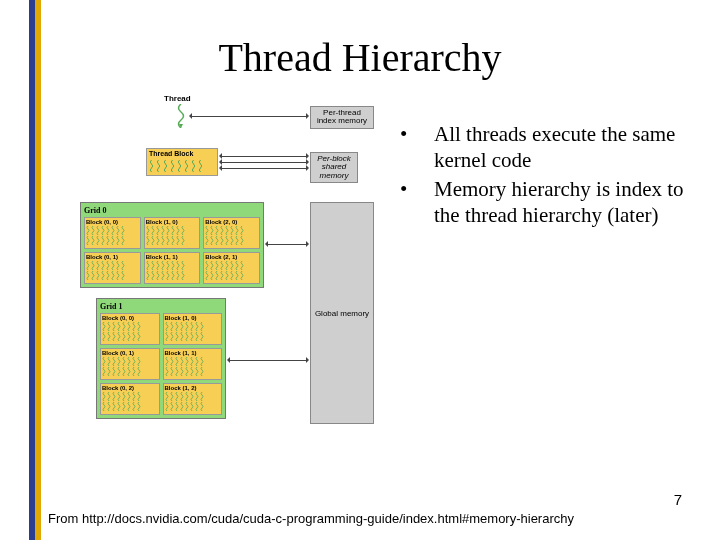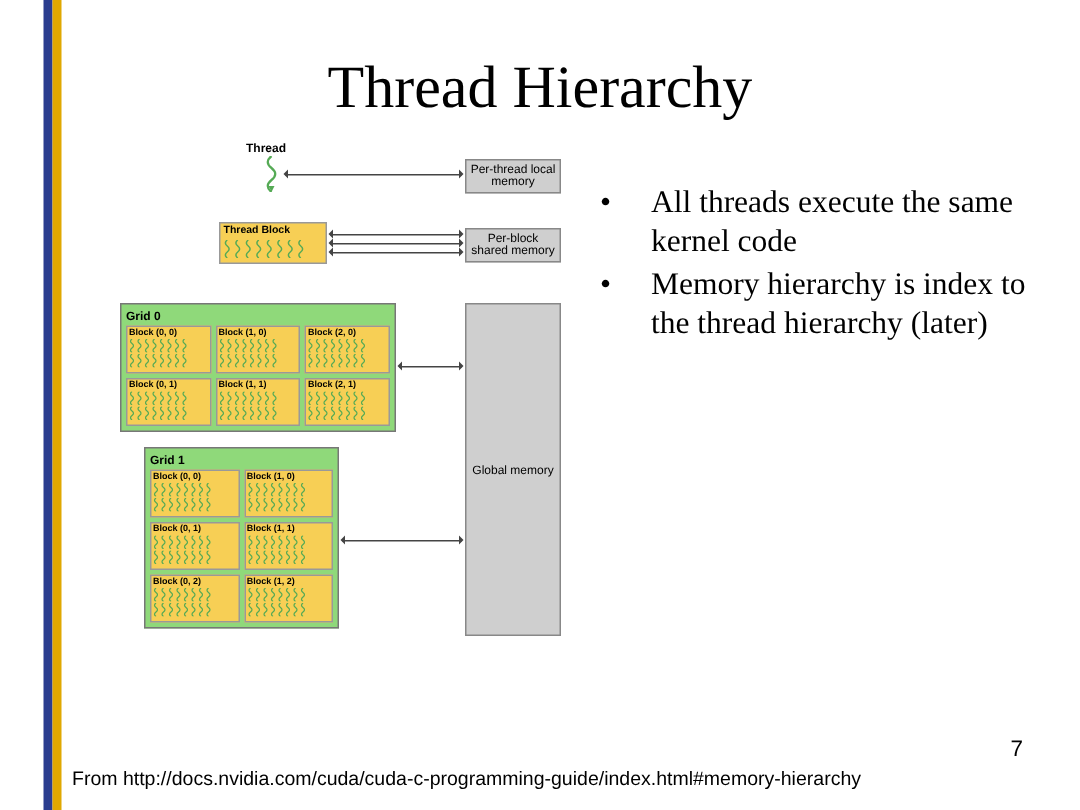--- a/index.html
+++ b/index.html
@@ -111,21 +111,21 @@
   }
   .tb-box .lbl { position: absolute; top: 1px; left: 2px; font-size: 7px; font-weight: bold; }
   .tb-row { display: flex; gap: 2px; margin-top: 9px; margin-left: 0; }
   .sq-sm { width: 5px; height: 12px; }
   .grid-box {
     position: absolute;
     background: #8fd97a;
     border: 1px solid #777;
     padding: 3px;
   }
-  .grid-box .glabel { font-size: 8px; font-weight: bold; color: #000; margin-bottom: 2px; display: block; }
+  .grid-box .glabel { font-size: 8px; font-weight: bold; color: #000; margin-bottom: 2px; display: block; font-family: Liberation Serif, serif; }
   .grid-cells { display: grid; gap: 3px; }
   .cell {
     background: #f7cf55;
     border: 1px solid #999;
     font-size: 6px;
     padding: 1px 1px 0 1px;
     height: 32px;
     position: relative;
     overflow: hidden;
   }
@@ -193,21 +193,21 @@
 <div class="diagram">
 
   <span class="thread-lbl" style="left:86px; top:-6px;">Thread</span>
   <div class="squiggle" style="left:98px; top:4px;">
     <svg viewBox="0 0 10 24">
         <path d="M5 0 Q0 4 5 8 Q10 12 5 16 Q0 20 5 24" stroke="#5a5" stroke-width="1.5" fill="none"></path>
         <path d="M5 24 l-2 -4 l4 0 z" fill="#5a5"></path>
       </svg>
   </div>
   <div class="arrow" style="left:112px; top:16px; width:118px;"></div>
-  <div class="mem-label" style="left:232px; top:6px; width:64px;">Per-thread local memory</div>
+  <div class="mem-label" style="left:232px; top:6px; width:64px;">Per-thread index memory</div>
 
   <div class="tb-box" style="left:68px; top:48px; width:72px; height:28px;">
     <span class="lbl">Thread Block</span>
     <div class="tb-row">
       <div class="sq-sm"><svg viewBox="0 0 5 12">
             <path d="M2.5 0 Q0 2 2.5 4 Q5 6 2.5 8 Q0 10 2.5 12" stroke="#5a5" stroke-width="1" fill="none"></path>
           </svg></div>
       <div class="sq-sm"><svg viewBox="0 0 5 12">
             <path d="M2.5 0 Q0 2 2.5 4 Q5 6 2.5 8 Q0 10 2.5 12" stroke="#5a5" stroke-width="1" fill="none"></path>
           </svg></div>
@@ -227,21 +227,21 @@
             <path d="M2.5 0 Q0 2 2.5 4 Q5 6 2.5 8 Q0 10 2.5 12" stroke="#5a5" stroke-width="1" fill="none"></path>
           </svg></div>
       <div class="sq-sm"><svg viewBox="0 0 5 12">
             <path d="M2.5 0 Q0 2 2.5 4 Q5 6 2.5 8 Q0 10 2.5 12" stroke="#5a5" stroke-width="1" fill="none"></path>
           </svg></div>
     </div>
   </div>
   <div class="arrow" style="left:142px; top:56px; width:88px;"></div>
   <div class="arrow" style="left:142px; top:62px; width:88px;"></div>
   <div class="arrow" style="left:142px; top:68px; width:88px;"></div>
-  <div class="mem-label" style="left:232px; top:52px; width:64px;">Per-block shared memory</div>
+  <div class="mem-label" style="left:232px; top:52px; width:48px;font-style:italic;">Per-block shared memory</div>
 
   <div class="grid-box" style="left:2px; top:102px; width:184px;">
     <span class="glabel">Grid 0</span>
     <div class="grid-cells" style="grid-template-columns: repeat(3, 1fr);">
       <div class="cell">
           <span class="clabel">Block (0, 0)</span>
           <div class="crow">
             <div class="minisq"><svg viewBox="0 0 4 9">
                 <path d="M2 0 Q0 1.5 2 3 Q4 4.5 2 6 Q0 7.5 2 9" stroke="#5a5" stroke-width="0.8" fill="none"></path>
               </svg></div>

